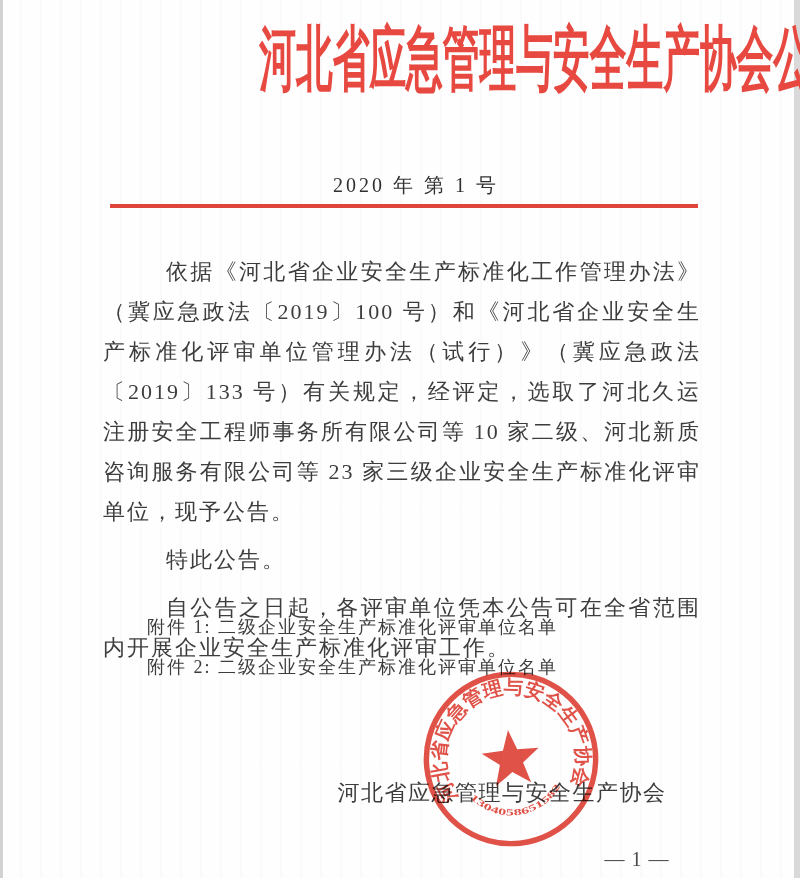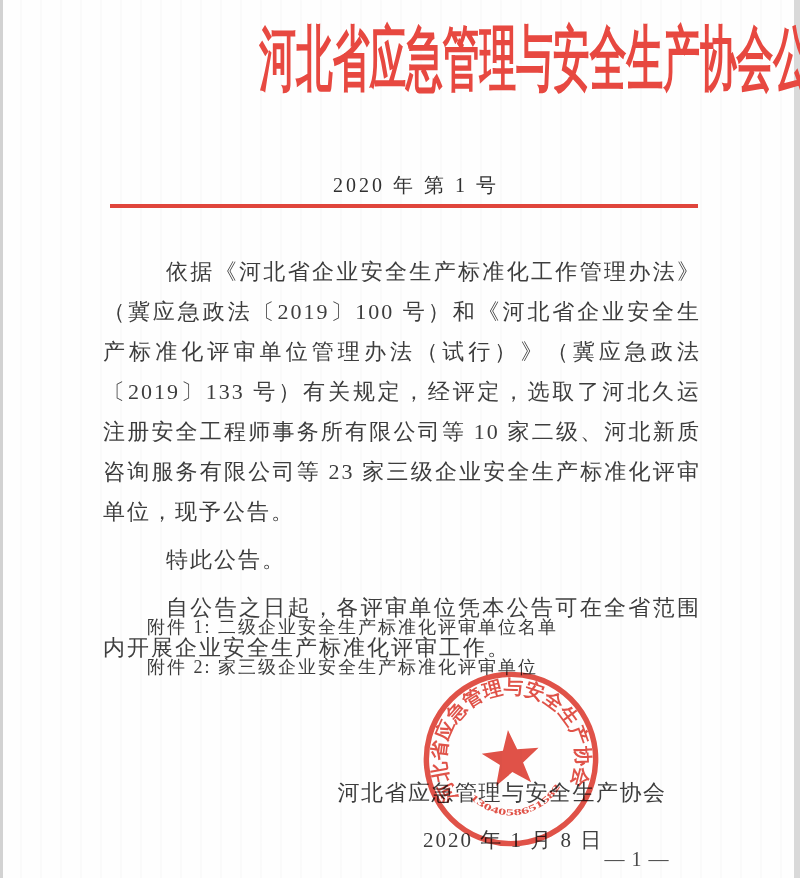--- a/index.html
+++ b/index.html
@@ -76,25 +76,24 @@
   <div class="red-rule"></div>
 
   <div class="body-text">
     <p>依据《河北省企业安全生产标准化工作管理办法》（冀应急政法〔2019〕100 号）和《河北省企业安全生产标准化评审单位管理办法（试行）》（冀应急政法〔2019〕133 号）有关规定，经评定，选取了河北久运注册安全工程师事务所有限公司等 10 家二级、河北新质咨询服务有限公司等 23 家三级企业安全生产标准化评审单位，现予公告。</p>
     <p>特此公告。</p>
     <p>自公告之日起，各评审单位凭本公告可在全省范围内开展企业安全生产标准化评审工作。</p>
   </div>
 
   <div class="attachments">
     <div class="att-line">附件 1: 二级企业安全生产标准化评审单位名单</div>
-    <div class="att-line">附件 2: 家三级企业安全生产标准化评审单位</div>
+    <div class="att-line">附件 2: 二级企业安全生产标准化评审单位名单</div>
   </div>
 
   <div class="sig-org">河北省应急管理与安全生产协会</div>
-  <div class="sig-date">2020 年 1 月 8 日</div>
 
   <div class="seal">
     <svg viewBox="0 0 200 200" xmlns="http://www.w3.org/2000/svg">
       <defs>
         <path id="arcTop" d="M 37.6 136 A 72 72 0 1 1 162.4 136" fill="none"></path>
         <path id="arcBottom" d="M 46.3 131 A 62 62 0 0 0 153.7 131" fill="none"></path>
       </defs>
       <circle cx="100" cy="100" r="93" fill="none" stroke="#dd3a2e" stroke-width="6"></circle>
       <polygon points="100,68 107.9,90.1 131.4,90.8 112.8,105.2 119.4,127.7 100,114.5 80.6,127.7 87.2,105.2 68.6,90.8 92.1,90.1" fill="#dd3a2e"></polygon>
       <text font-size="21" font-weight="bold" fill="#dd3a2e" font-family="Liberation Serif, serif">

